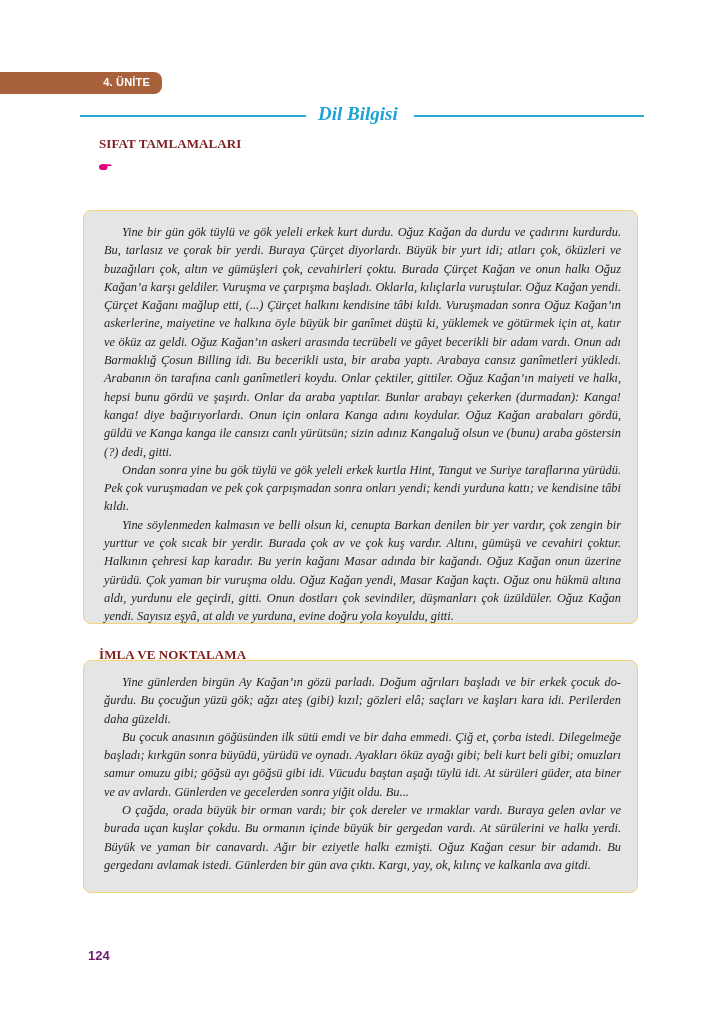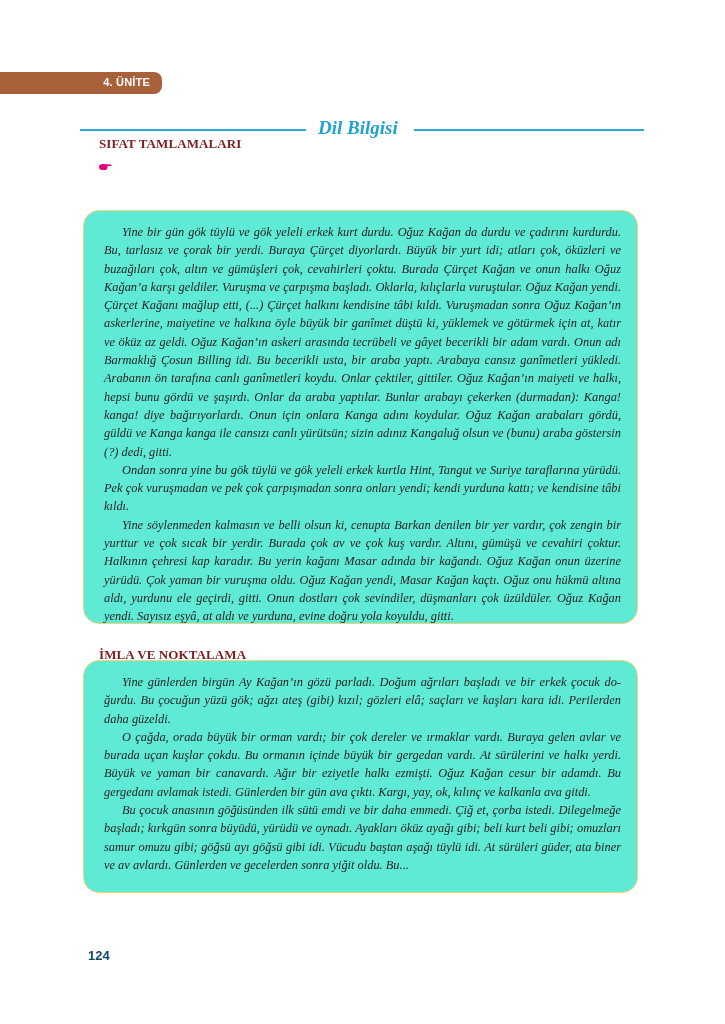--- a/index.html
+++ b/index.html
@@ -2,36 +2,36 @@
 <html><head>
 <meta charset="utf-8">
 <style>
   html, body { margin: 0; padding: 0; background: #ffffff; }
   body { width: 725px; height: 1024px; position: relative; overflow: hidden;
          font-family: "Liberation Serif", "DejaVu Serif", serif; color: #231f20; }
   .unit-tab { position: absolute; left: 0; top: 72px; width: 162px; height: 22px;
               background: #a8613a; border-radius: 0 8px 8px 0; }
   .unit-tab span { position: absolute; right: 12px; top: 4px; color: #fff;
               font-family: "Liberation Sans", "DejaVu Sans", sans-serif; font-weight: bold; font-size: 11px; letter-spacing: 0.2px; }
-  .title-row { position: absolute; left: 80px; top: 116px; width: 564px; height: 26px; }
+  .title-row { position: absolute; left: 80px; top: 102px; width: 564px; height: 26px; }
   .title-row .line { position: absolute; top: 13px; height: 2px; background: #29a9d6; }
   .title-row .line.left { left: 0; width: 226px; }
   .title-row .line.right { left: 334px; width: 230px; }
   .title-row .title { position: absolute; left: 238px; top: 1px; color: #1fa2d4;
               font-style: italic; font-weight: bold; font-size: 19px; }
   .section-heading { position: absolute; left: 99px; color: #7f1d1d; font-weight: bold;
               font-size: 13px; letter-spacing: 0.1px; }
   .instruction { position: absolute; left: 80px; width: 566px; font-size: 12.4px; line-height: 17.5px; text-align: justify; }
   .pointer { display: inline-block; width: 13px; height: 8px; margin-left: 19px; margin-right: 3px; vertical-align: 1px; }
-  .textbox { position: absolute; left: 83px; width: 555px; background: #5eead4; border: 1.5px solid #f4d27a;
-             border-radius: 16px; box-sizing: border-box; padding: 12px 16px 0 20px; }
+  .textbox { position: absolute; left: 83px; width: 555px; background: #e5e5e5; border: 1.5px solid #f4d27a;
+             border-radius: 8px; box-sizing: border-box; padding: 12px 16px 0 20px; }
   .textbox p { margin: 0; font-style: italic; font-size: 12.4px; line-height: 18.3px; text-align: justify;
              text-indent: 18px; hyphens: manual; }
   .page-number { position: absolute; left: 88px; top: 948px; font-family: "Liberation Sans", "DejaVu Sans", sans-serif;
-             font-weight: bold; font-size: 13px; color: #0c4a6e; }
+             font-weight: bold; font-size: 13px; color: #701a75; }
 </style>
 </head>
 <body>
 
 <div class="unit-tab">
   <span>4. ÜNİTE</span>
 </div>
 
 <div class="title-row">
   <div class="line left"></div>
@@ -56,17 +56,17 @@
 <div class="section-heading" style="top:647px;">İMLA VE NOKTALAMA</div>
 
 <div class="instruction" style="top:670px;">
   <svg class="pointer" viewBox="0 0 13 8">
     <path d="M0 4 Q0 1 4 1 L12 1.5 Q13 2 12 3 L8 3.2 Q9 4 8.5 5 Q8 6.5 6.5 7 L3 7 Q0 7 0 4 Z" fill="#e6007e"></path>
   </svg>
 </div>
 
 <div class="textbox" style="top:660px; height:233px;">
   <p>Yine günlerden birgün Ay Kağan’ın gözü parladı. Doğum ağrıları başladı ve bir erkek çocuk do­ğurdu. Bu çocuğun yüzü gök; ağzı ateş (gibi) kızıl; gözleri elâ; saçları ve kaşları kara idi. Perilerden daha güzeldi.</p>
+  <p>Bu çocuk anasının göğüsünden ilk sütü emdi ve bir daha emmedi. Çiğ et, çorba istedi. Dilegelmeğe başladı; kırkgün sonra büyüdü, yürüdü ve oynadı. Ayakları öküz ayağı gibi; beli kurt beli gibi; omuz­ları samur omuzu gibi; göğsü ayı göğsü gibi idi. Vücudu baştan aşağı tüylü idi. At sürüleri güder, ata biner ve av avlardı. Günlerden ve gecelerden sonra yiğit oldu. Bu...</p>
   <p>O çağda, orada büyük bir orman vardı; bir çok dereler ve ırmaklar vardı. Buraya gelen avlar ve burada uçan kuşlar çokdu. Bu ormanın içinde büyük bir gergedan vardı. At sürülerini ve halkı yerdi. Büyük ve yaman bir canavardı. Ağır bir eziyetle halkı ezmişti. Oğuz Kağan cesur bir adamdı. Bu gergedanı avlamak istedi. Günlerden bir gün ava çıktı. Kargı, yay, ok, kılınç ve kalkanla ava gitdi.</p>
-  <p>Bu çocuk anasının göğüsünden ilk sütü emdi ve bir daha emmedi. Çiğ et, çorba istedi. Dilegelmeğe başladı; kırkgün sonra büyüdü, yürüdü ve oynadı. Ayakları öküz ayağı gibi; beli kurt beli gibi; omuz­ları samur omuzu gibi; göğsü ayı göğsü gibi idi. Vücudu baştan aşağı tüylü idi. At sürüleri güder, ata biner ve av avlardı. Günlerden ve gecelerden sonra yiğit oldu. Bu...</p>
 </div>
 
 <div class="page-number">124</div>
 
 </body></html>

